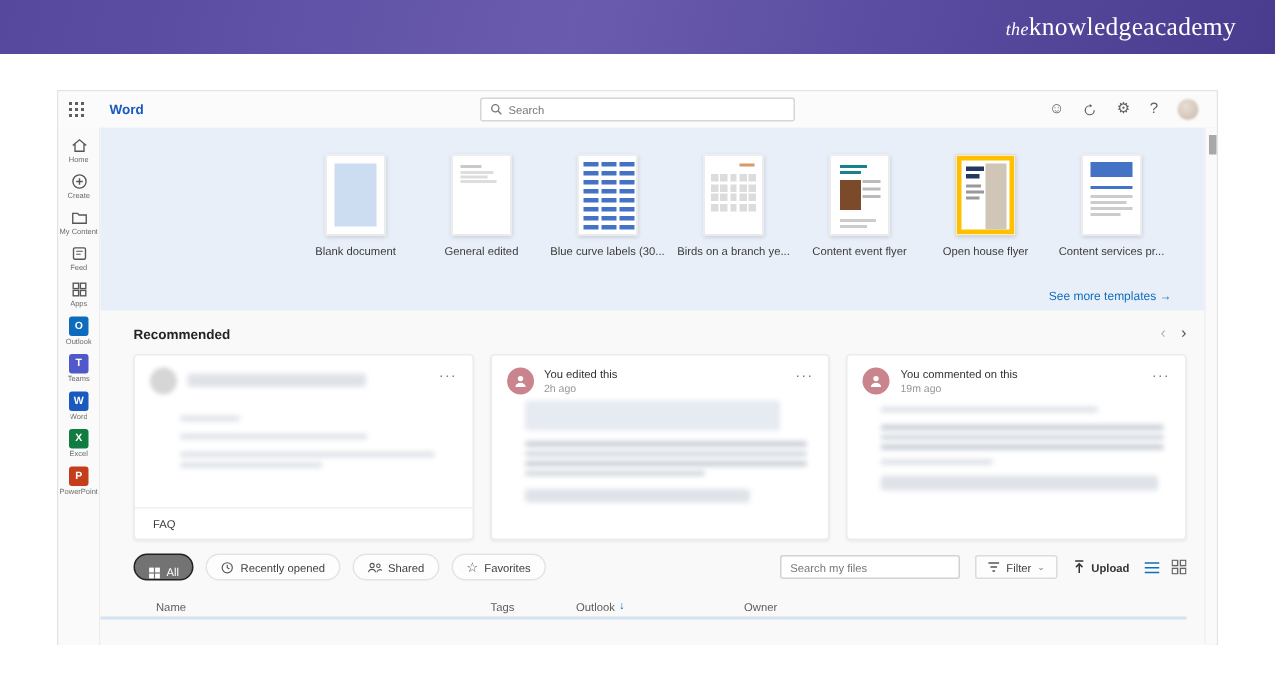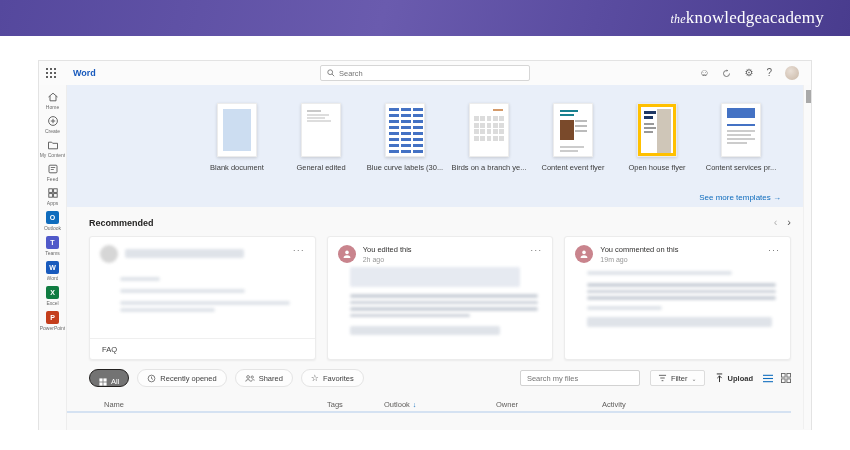--- a/index.html
+++ b/index.html
@@ -541,23 +541,20 @@
           <div class="th">
               <span>Tags</span>
             </div>
           <div class="th">
               <span>Outlook</span>
               <span class="sort">↓</span>
             </div>
           <div class="th">
               <span>Owner</span>
             </div>
-          <div class="th">
-              <span>Activity</span>
-            </div>
         </div>
 
       </div>
     </div>
 
     <div class="vscroll">
       <div class="vthumb"></div>
     </div>
 
   </div>

